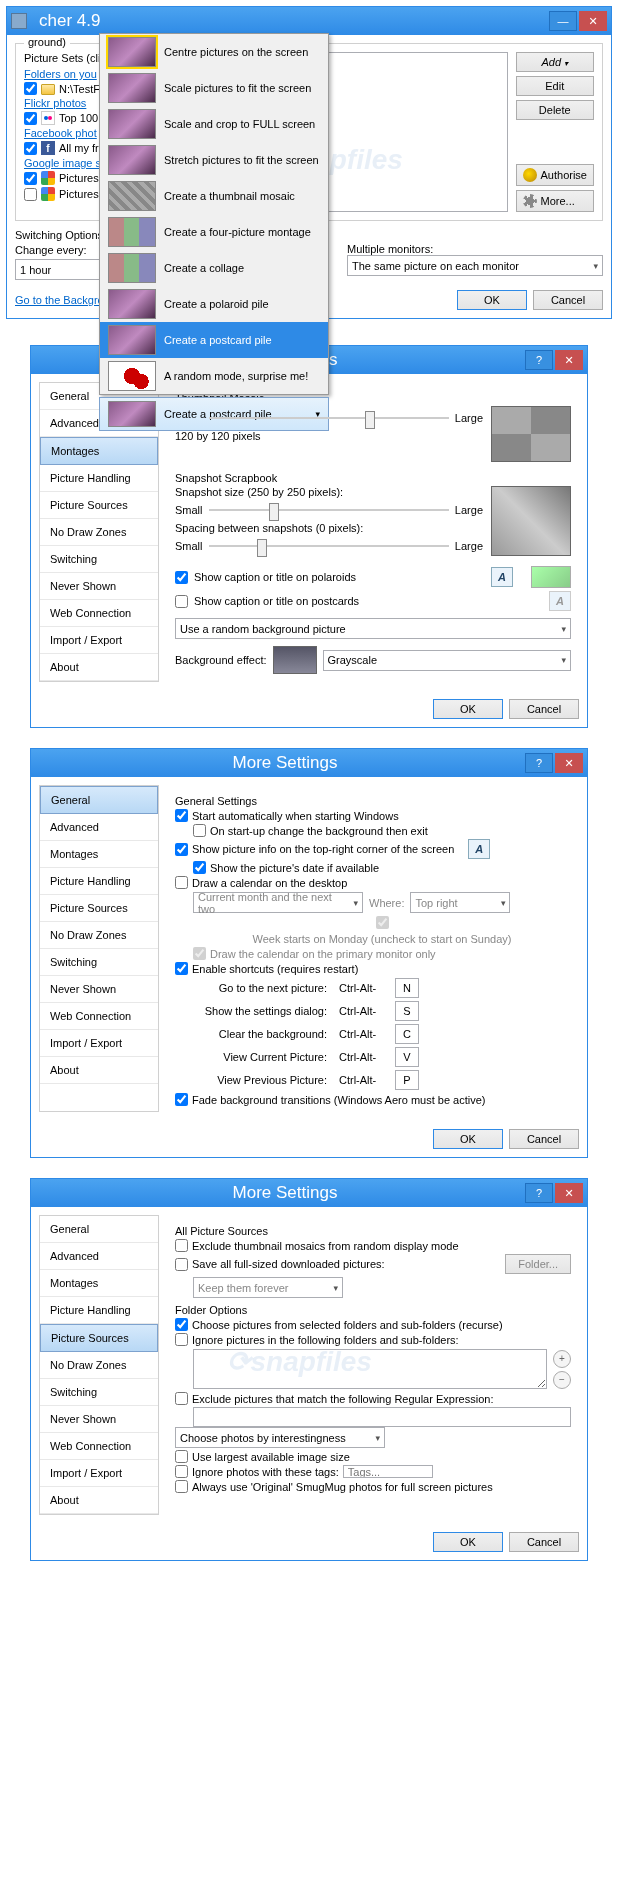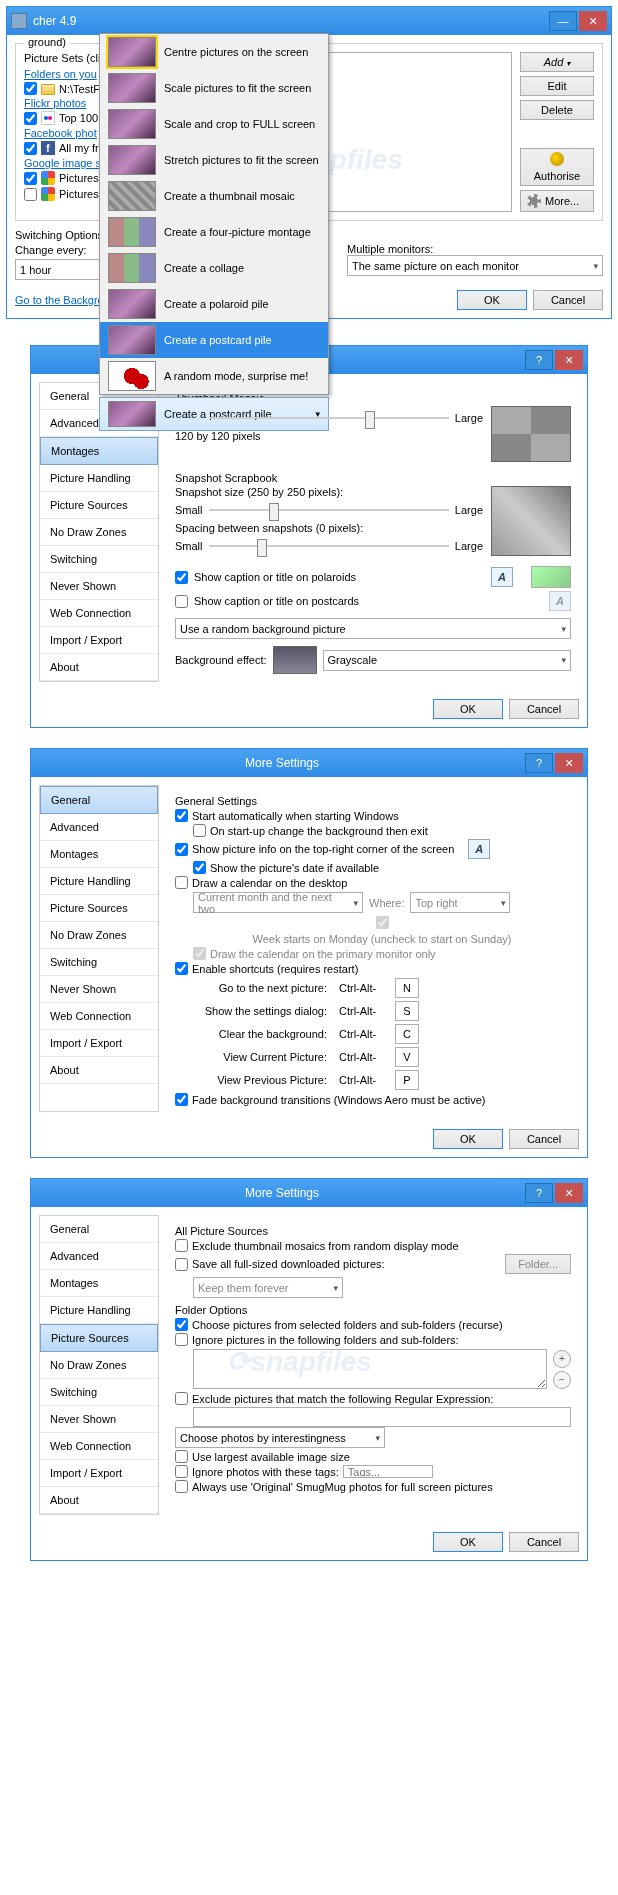--- a/index.html
+++ b/index.html
@@ -1,20 +1,20 @@
 <!DOCTYPE html>
 <html><head>
 <meta charset="utf-8">
 <style>
 *{box-sizing:border-box;margin:0;padding:0;font-family:"Segoe UI",Tahoma,sans-serif;font-size:11px;}
 body{background:#fff;width:618px;}
 .screenshot{margin-bottom:20px;}
 .window{border:1px solid #2e8ae6;background:#fff;}
 .titlebar{background:linear-gradient(#4ba3f0,#2e8ae6);color:#fff;height:28px;display:flex;align-items:center;padding:0 4px;}
-.titlebar .title{flex:1;padding-left:6px;font-size:12px;}
+.titlebar .title{flex:1;padding-left:12px;font-size:17px;}
 .titlebar .btn{width:28px;height:20px;display:flex;align-items:center;justify-content:center;margin-left:2px;}
 .titlebar .help{background:#3890e0;color:#fff;border:1px solid #2070c0;}
 .titlebar .close{background:#c75050;color:#fff;}
 .body{padding:8px;}
 .groupbox{border:1px solid #d0d0d0;padding:8px;margin-bottom:8px;position:relative;}
 .groupbox .legend{position:absolute;top:-8px;left:8px;background:#fff;padding:0 4px;}
 .link{color:#0066cc;text-decoration:underline;cursor:pointer;}
 .checkbox{display:flex;align-items:center;gap:4px;margin:2px 0;}
 .checkbox input{width:13px;height:13px;}
 .dropdown{border:1px solid #abadb3;background:#fff;padding:2px 18px 2px 4px;height:21px;position:relative;display:inline-flex;align-items:center;min-width:100px;}
@@ -110,21 +110,21 @@
             </div>
    </div>
    <div class="listbox" style="flex:1;position:relative;">
     <span class="watermark" style="left:20px;top:90px;">⟳snapfiles</span>
    </div>
    <div style="flex:0 0 74px;display:flex;flex-direction:column;gap:4px;">
     <div class="button" style="position:relative;font-style:italic;"><span>Add</span> <span style="font-size:8px;">▾</span></div>
     <div class="button">Edit</div>
     <div class="button">Delete</div>
     <div style="flex:1;"></div>
-    <div class="button" style="display:flex;align-items:center;gap:4px;padding:3px 6px;flex-direction:column;">
+    <div class="button" style="display:flex;align-items:center;gap:4px;padding:3px 6px;">
               <span class="key-icon"></span>
               <span>Authorise</span>
             </div>
     <div class="button" style="display:flex;align-items:center;gap:4px;padding:3px 6px;">
               <span class="cog-icon"></span>
               <span>More...</span>
             </div>
    </div>
   </div>
   <div style="display:flex;gap:12px;">

